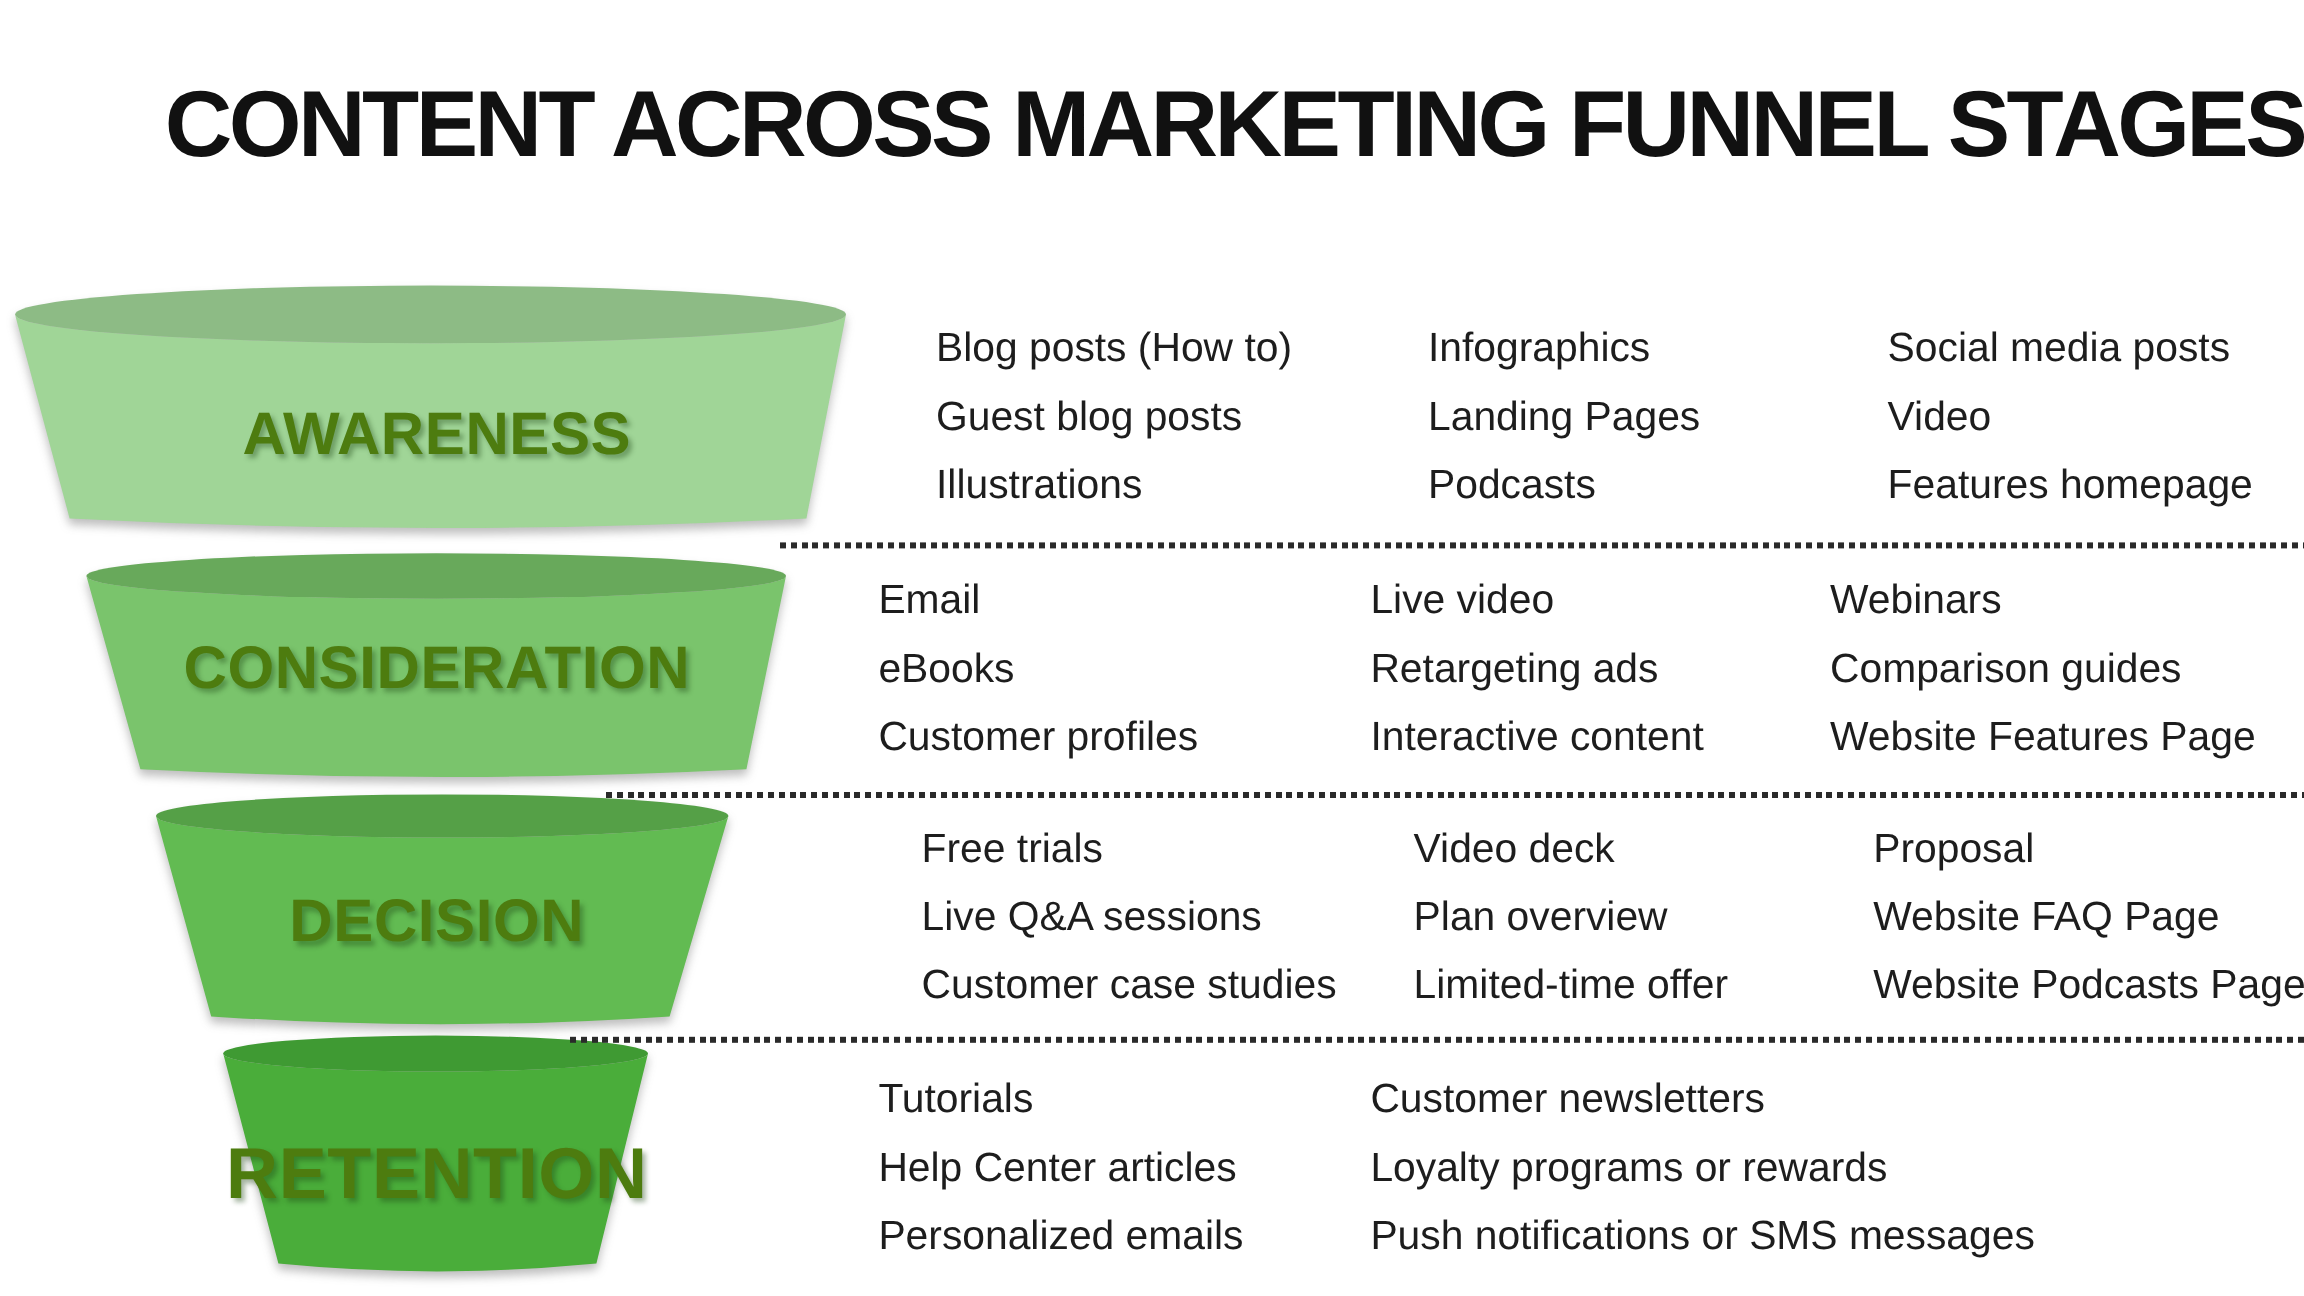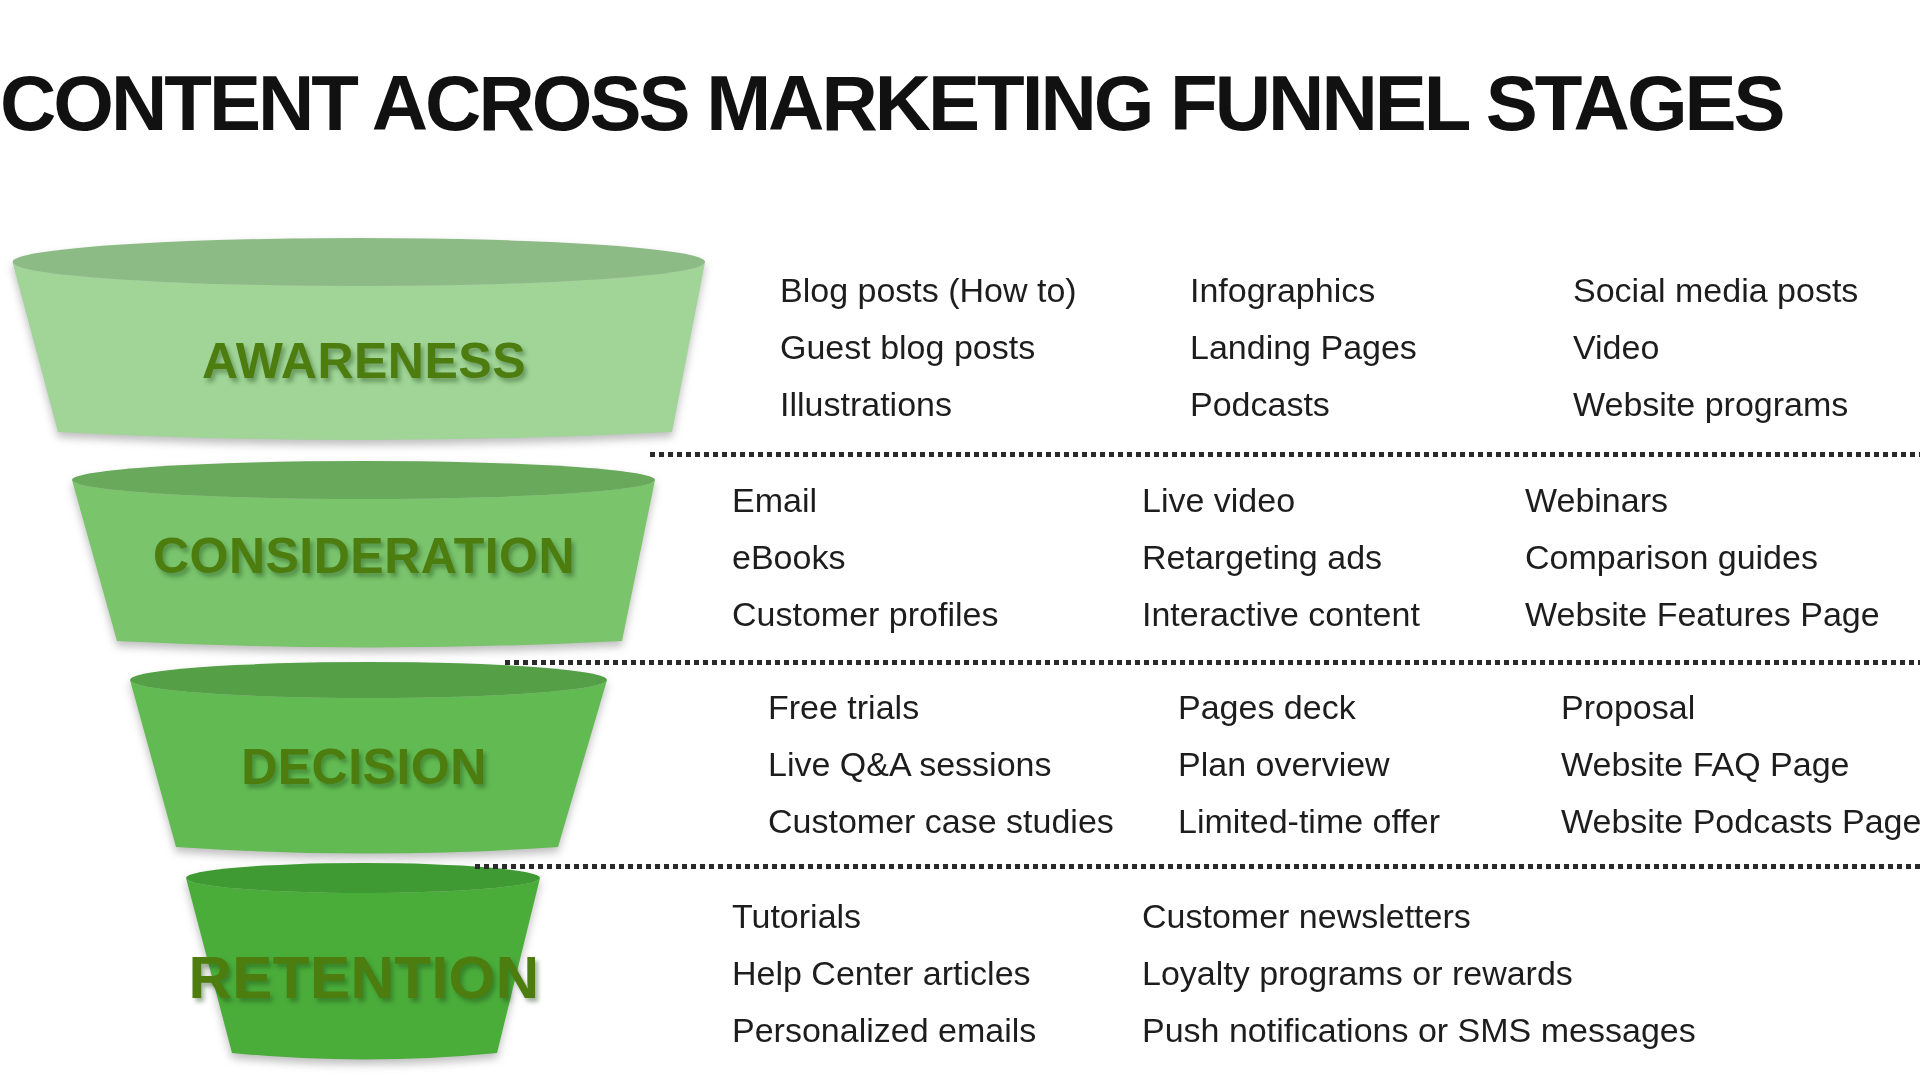--- a/index.html
+++ b/index.html
@@ -1,21 +1,21 @@
 <!DOCTYPE html>
 <html><head>
 <meta charset="utf-8">
 <style>
   html,body{margin:0;padding:0;background:#ffffff;}
   .canvas{
     position:relative;width:1920px;height:1080px;overflow:hidden;background:#ffffff;
     font-family:"Liberation Sans",sans-serif;
   }
   .title{
-    position:absolute;top:58px;left:0;width:1920px;text-align:left;
+    position:absolute;top:58px;left:0;width:1920px;text-align:right;
     font-size:78px;font-weight:900;letter-spacing:-3px;color:#111111;margin:0;
     font-family:"Liberation Sans",sans-serif;
   }
   .funnel-svg{position:absolute;left:0;top:0;}
   .stage-shadow{filter:drop-shadow(0px 5px 4px rgba(70,70,70,0.35));}
   .stage-label{
     position:absolute;left:64px;width:600px;text-align:center;
     color:#4d7c0f;font-weight:800;letter-spacing:0.5px;
     text-shadow:3px 4px 4px rgba(30,70,20,0.40);
     font-family:"Liberation Sans",sans-serif;
@@ -79,21 +79,21 @@
     <div>Illustrations</div>
   </div>
   <div class="content-col row-1 col-2">
     <div>Infographics</div>
     <div>Landing Pages</div>
     <div>Podcasts</div>
   </div>
   <div class="content-col row-1 col-3">
     <div>Social media posts</div>
     <div>Video</div>
-    <div>Website programs</div>
+    <div>Features homepage</div>
   </div>
 
   <div class="dotted dotted-1"></div>
 
   <div class="content-col row-2 col-1">
     <div>Email</div>
     <div>eBooks</div>
     <div>Customer profiles</div>
   </div>
   <div class="content-col row-2 col-2">
@@ -108,21 +108,21 @@
   </div>
 
   <div class="dotted dotted-2"></div>
 
   <div class="content-col row-3 col-1">
     <div>Free trials</div>
     <div>Live Q&amp;A sessions</div>
     <div>Customer case studies</div>
   </div>
   <div class="content-col row-3 col-2">
-    <div>Pages deck</div>
+    <div>Video deck</div>
     <div>Plan overview</div>
     <div>Limited-time offer</div>
   </div>
   <div class="content-col row-3 col-3">
     <div>Proposal</div>
     <div>Website FAQ Page</div>
     <div>Website Podcasts Page</div>
   </div>
 
   <div class="dotted dotted-3"></div>

